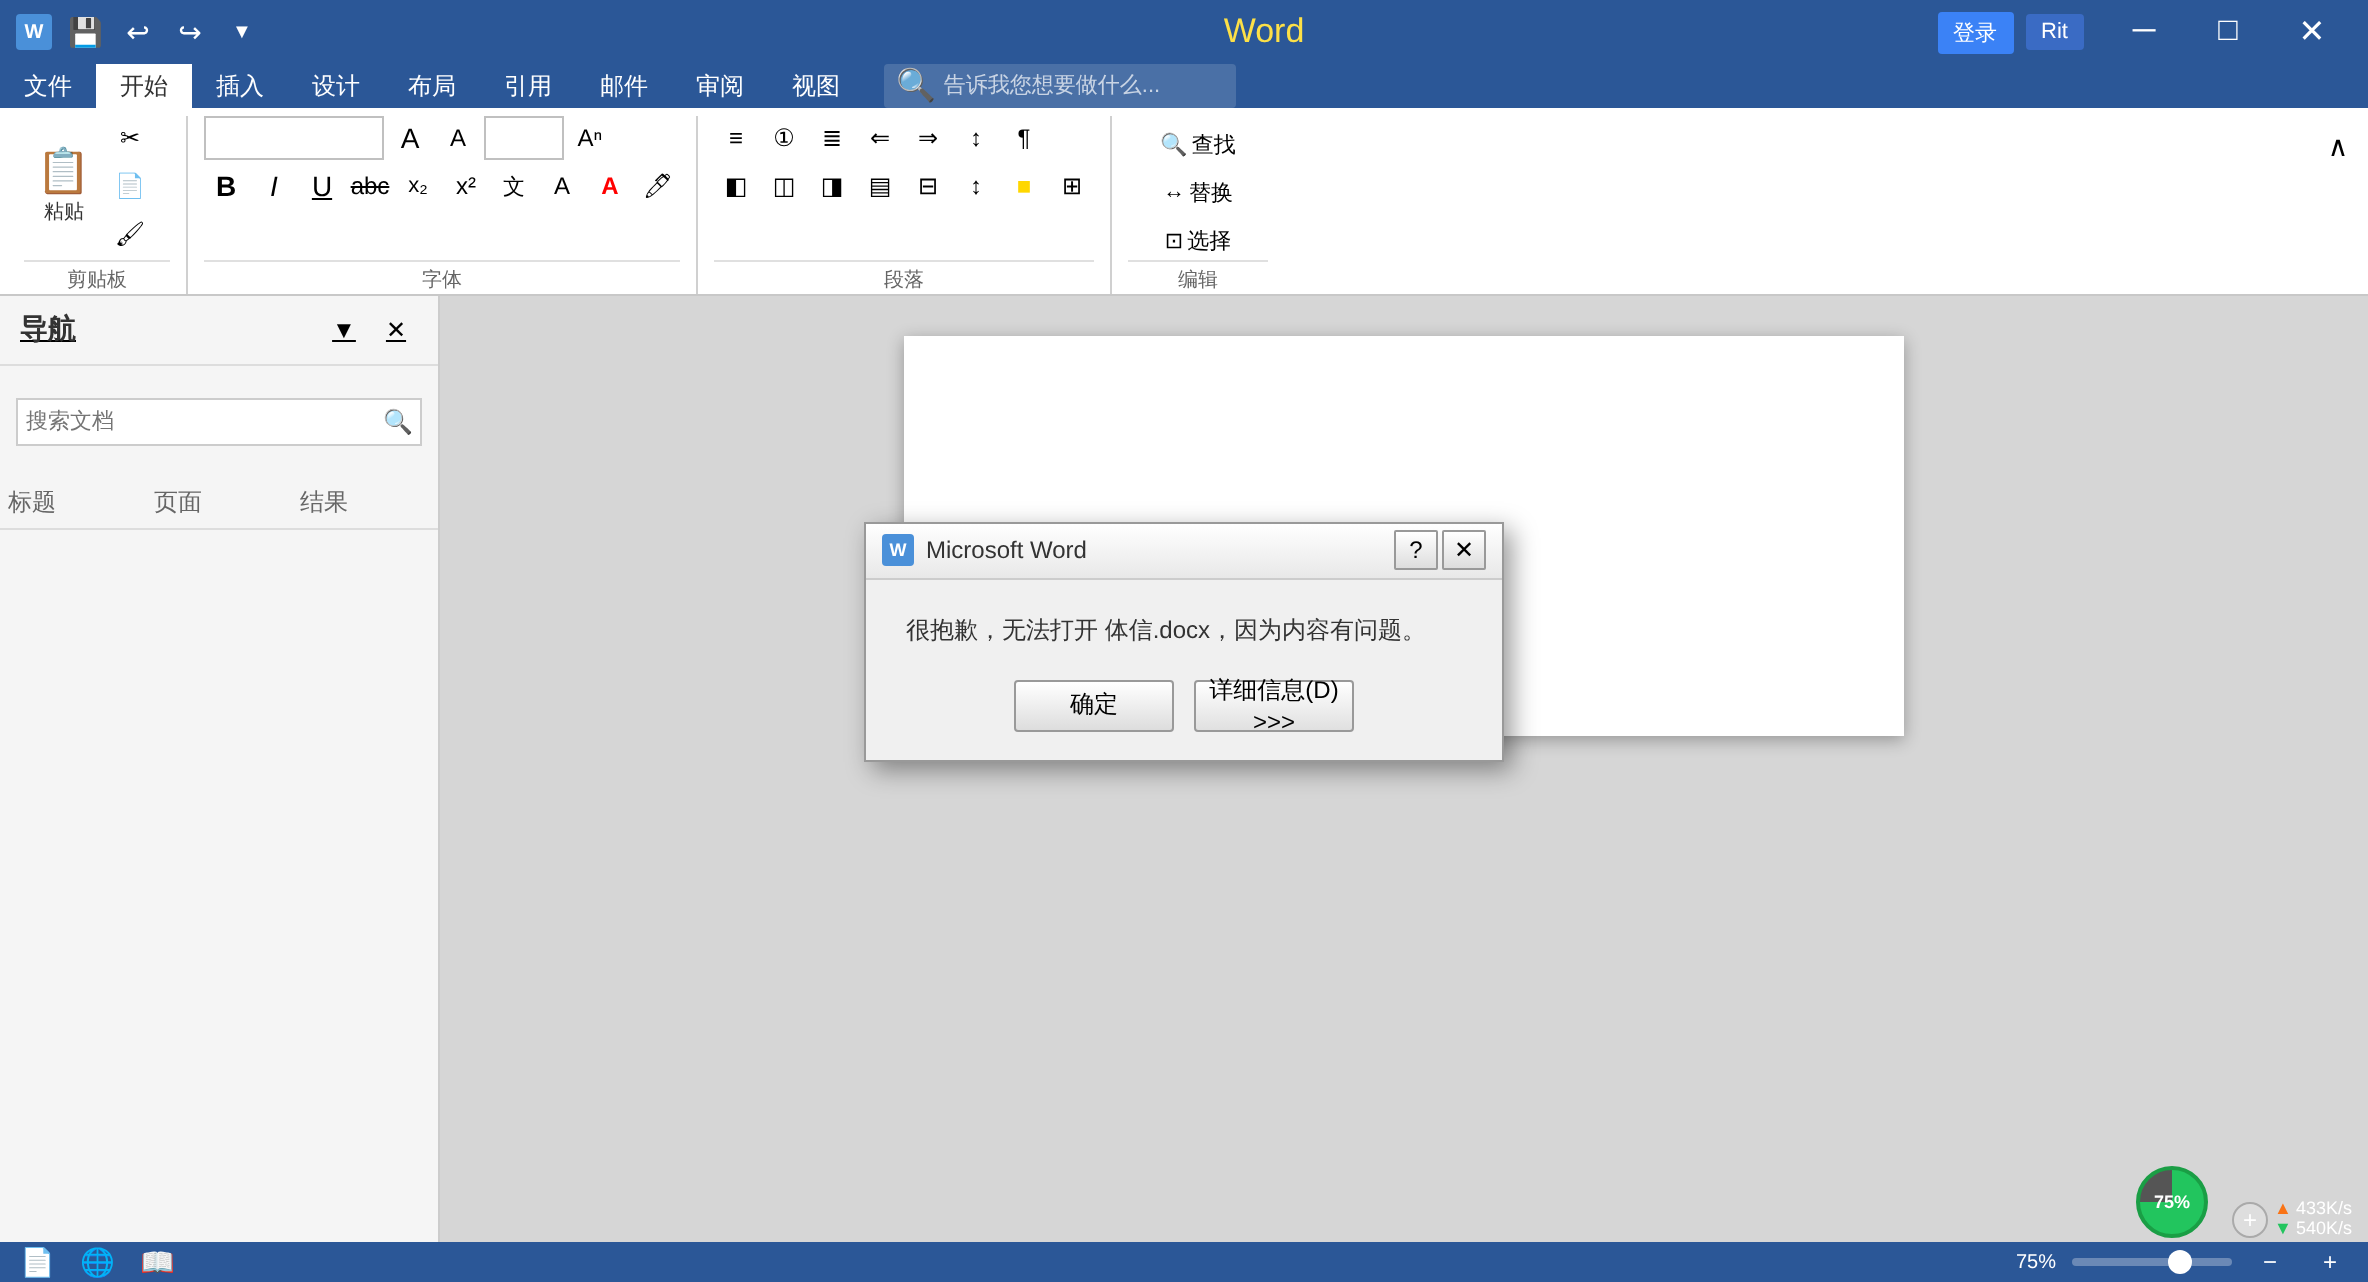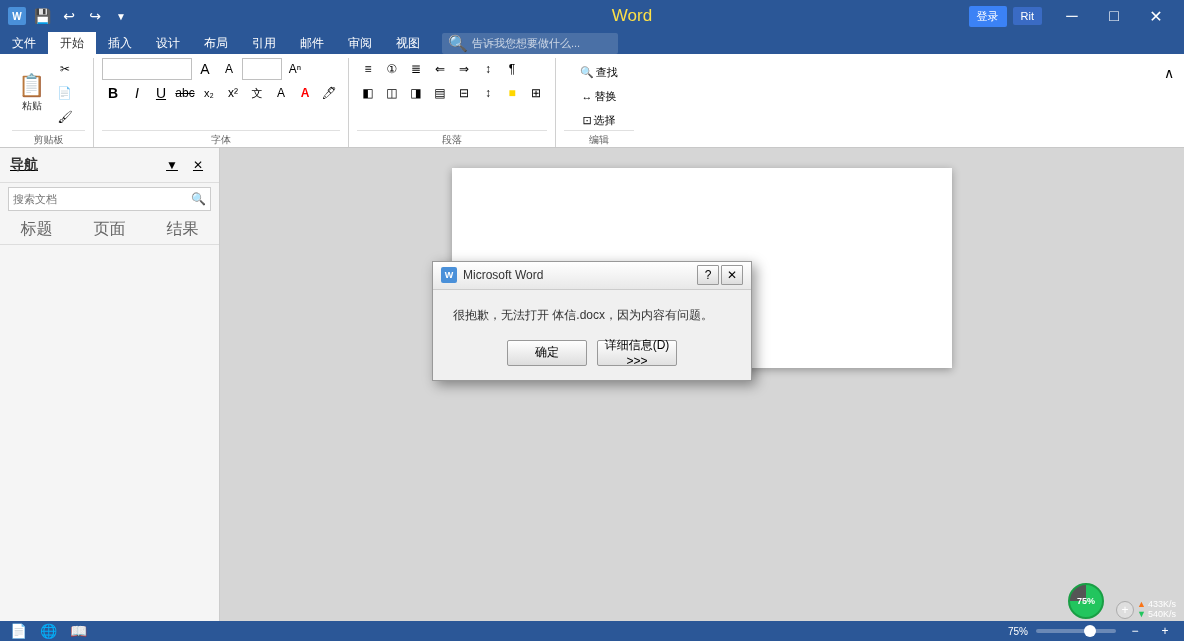--- a/index.html
+++ b/index.html
@@ -175,31 +175,31 @@
       border-bottom: 1px solid #ddd;
       text-decoration: underline;
     }
     .nav-title {
       font-size: 14px; font-weight: bold; color: #333;
     }
     .nav-controls {
       display: flex; gap: 4px;
     }
     .nav-search {
-      display: flex; align-items: center; margin: 4px 8px;
+      display: flex; align-items: center; margin: 16px 8px;
       border: 1px solid #ccc; background: white;
     }
     .nav-search input {
       flex: 1; border: none; outline: none; font-size: 11px; padding: 3px 4px;
     }
     .nav-tabs {
       display: flex; border-bottom: 1px solid #ddd;
     }
     .nav-tab {
-      flex: 1; text-align: center; padding: 4px; font-size: 16px; color: #666; cursor: pointer;
+      flex: 1; text-align: left; padding: 4px; font-size: 12px; color: #666; cursor: pointer;
     }
 
     
     .doc-area {
       flex: 1;
       background: #d6d6d6;
       position: relative;
       overflow: hidden;
     }
     .doc-page {

